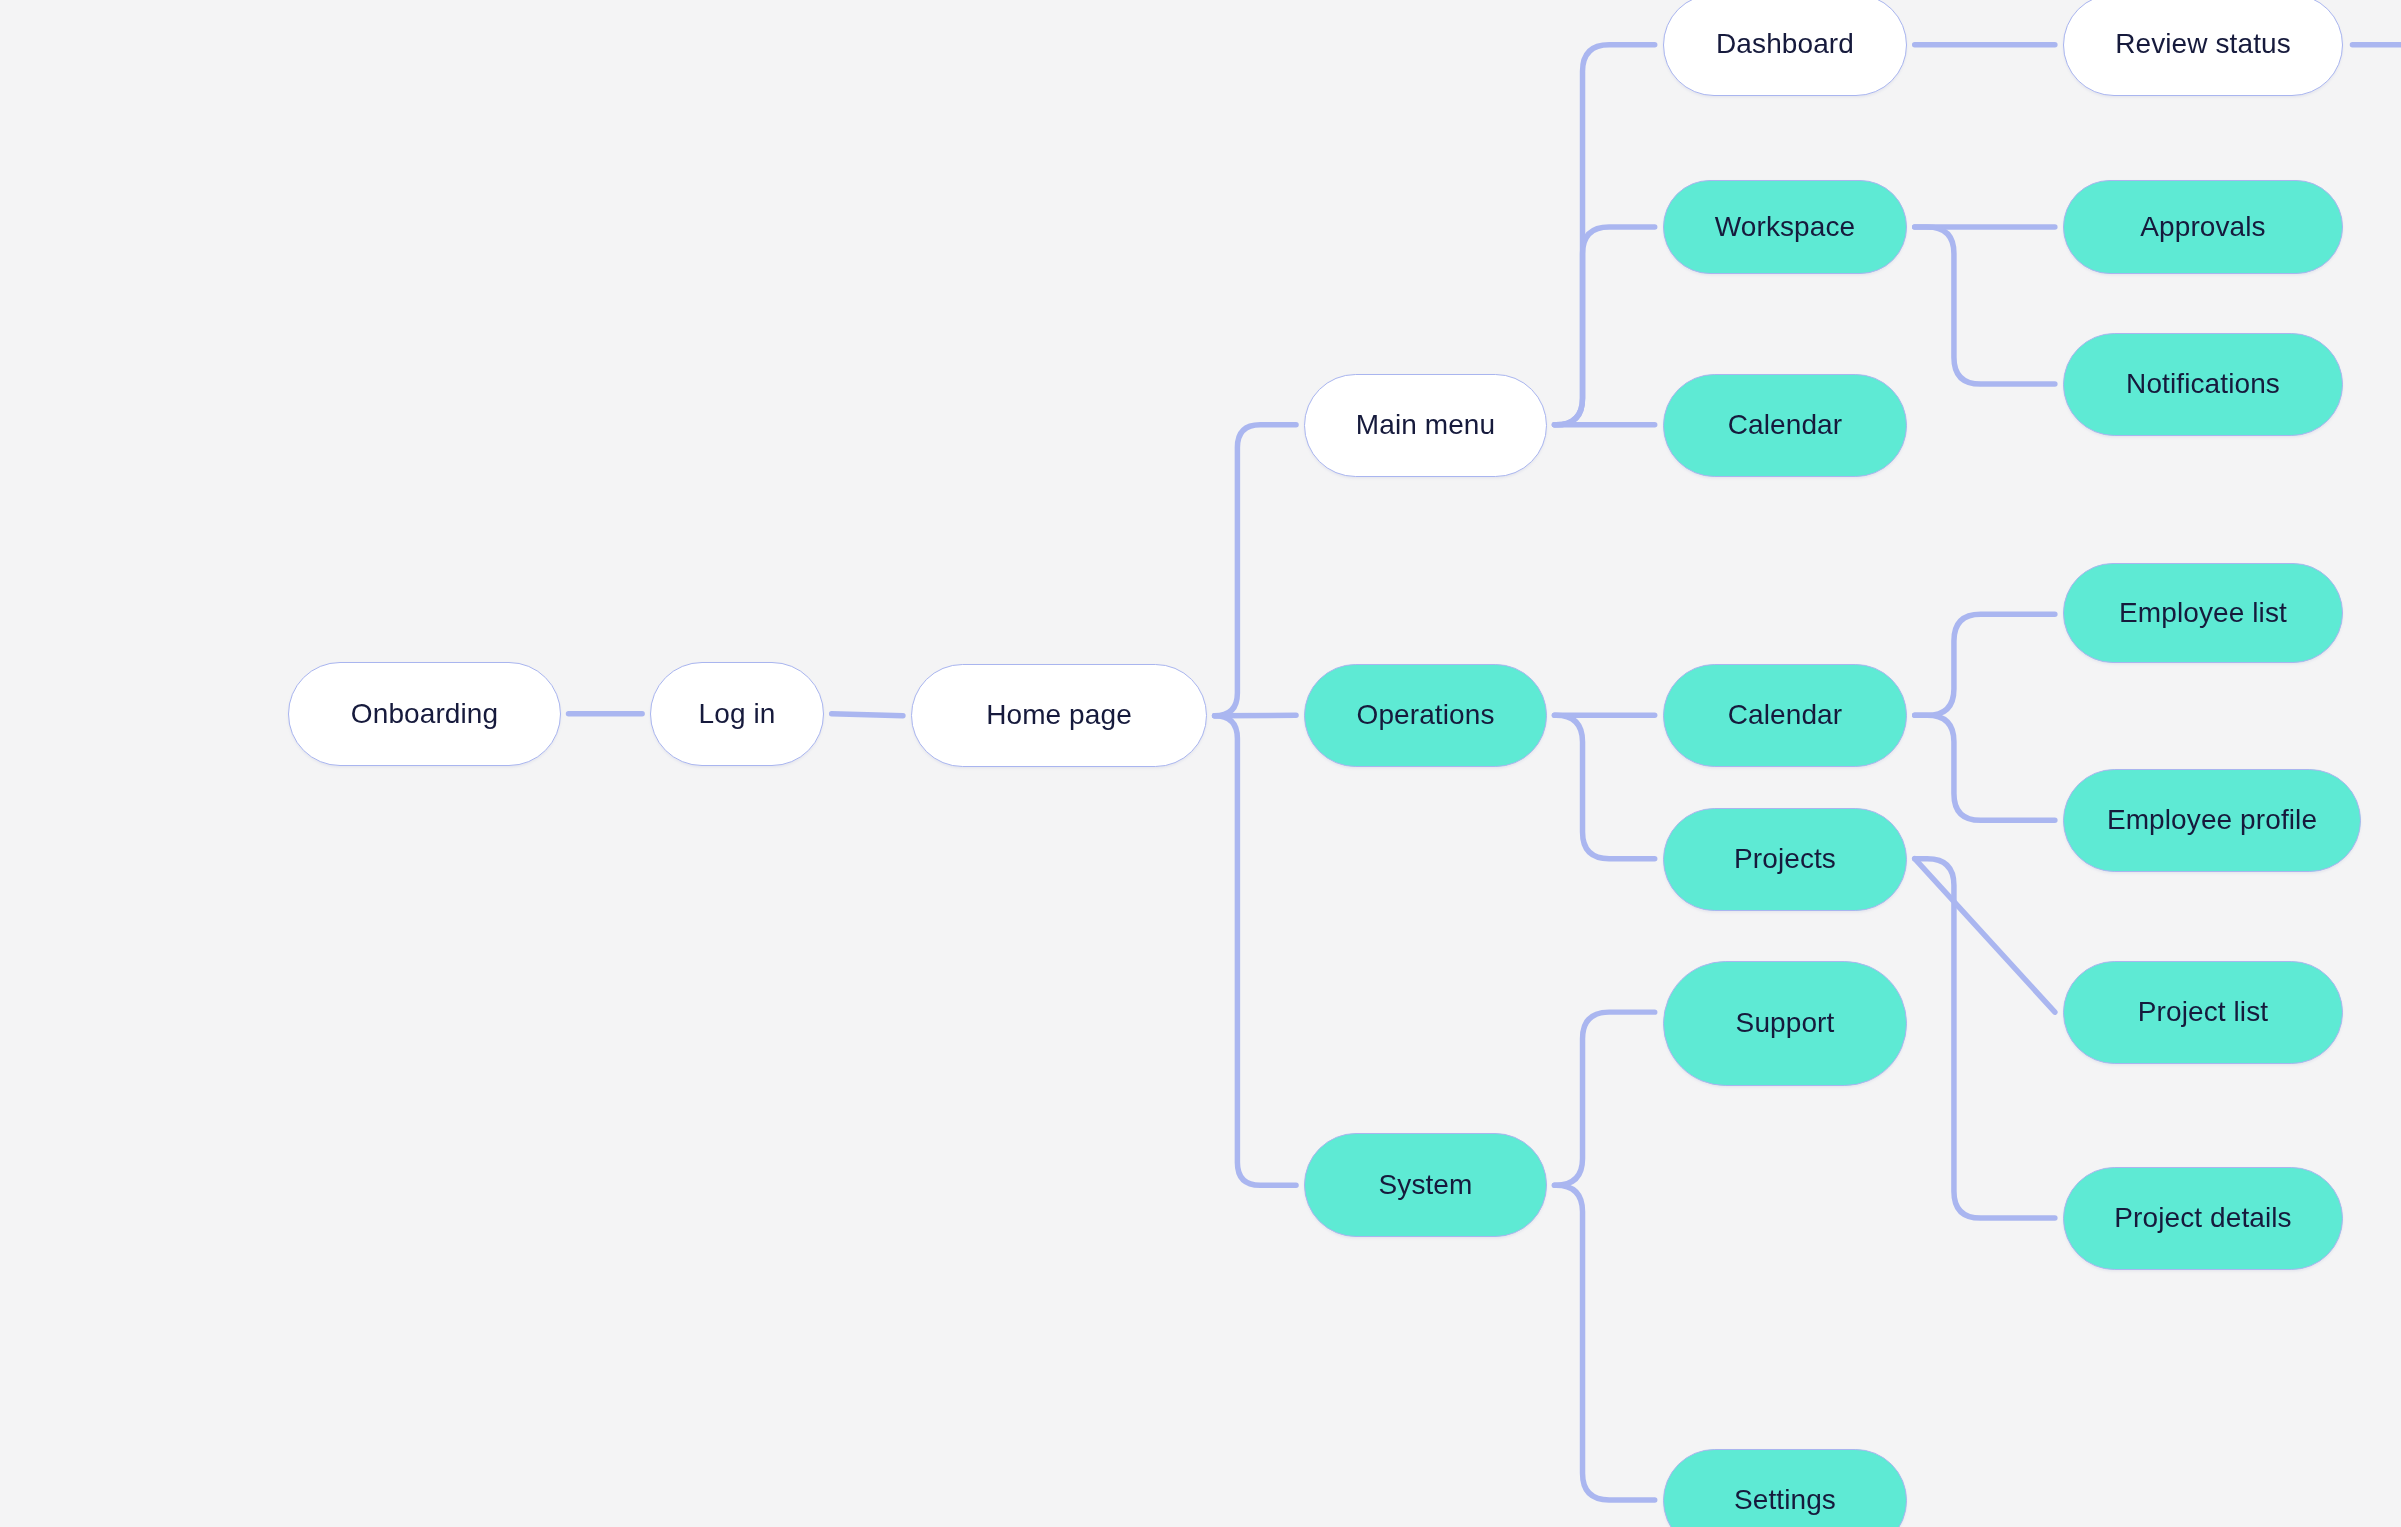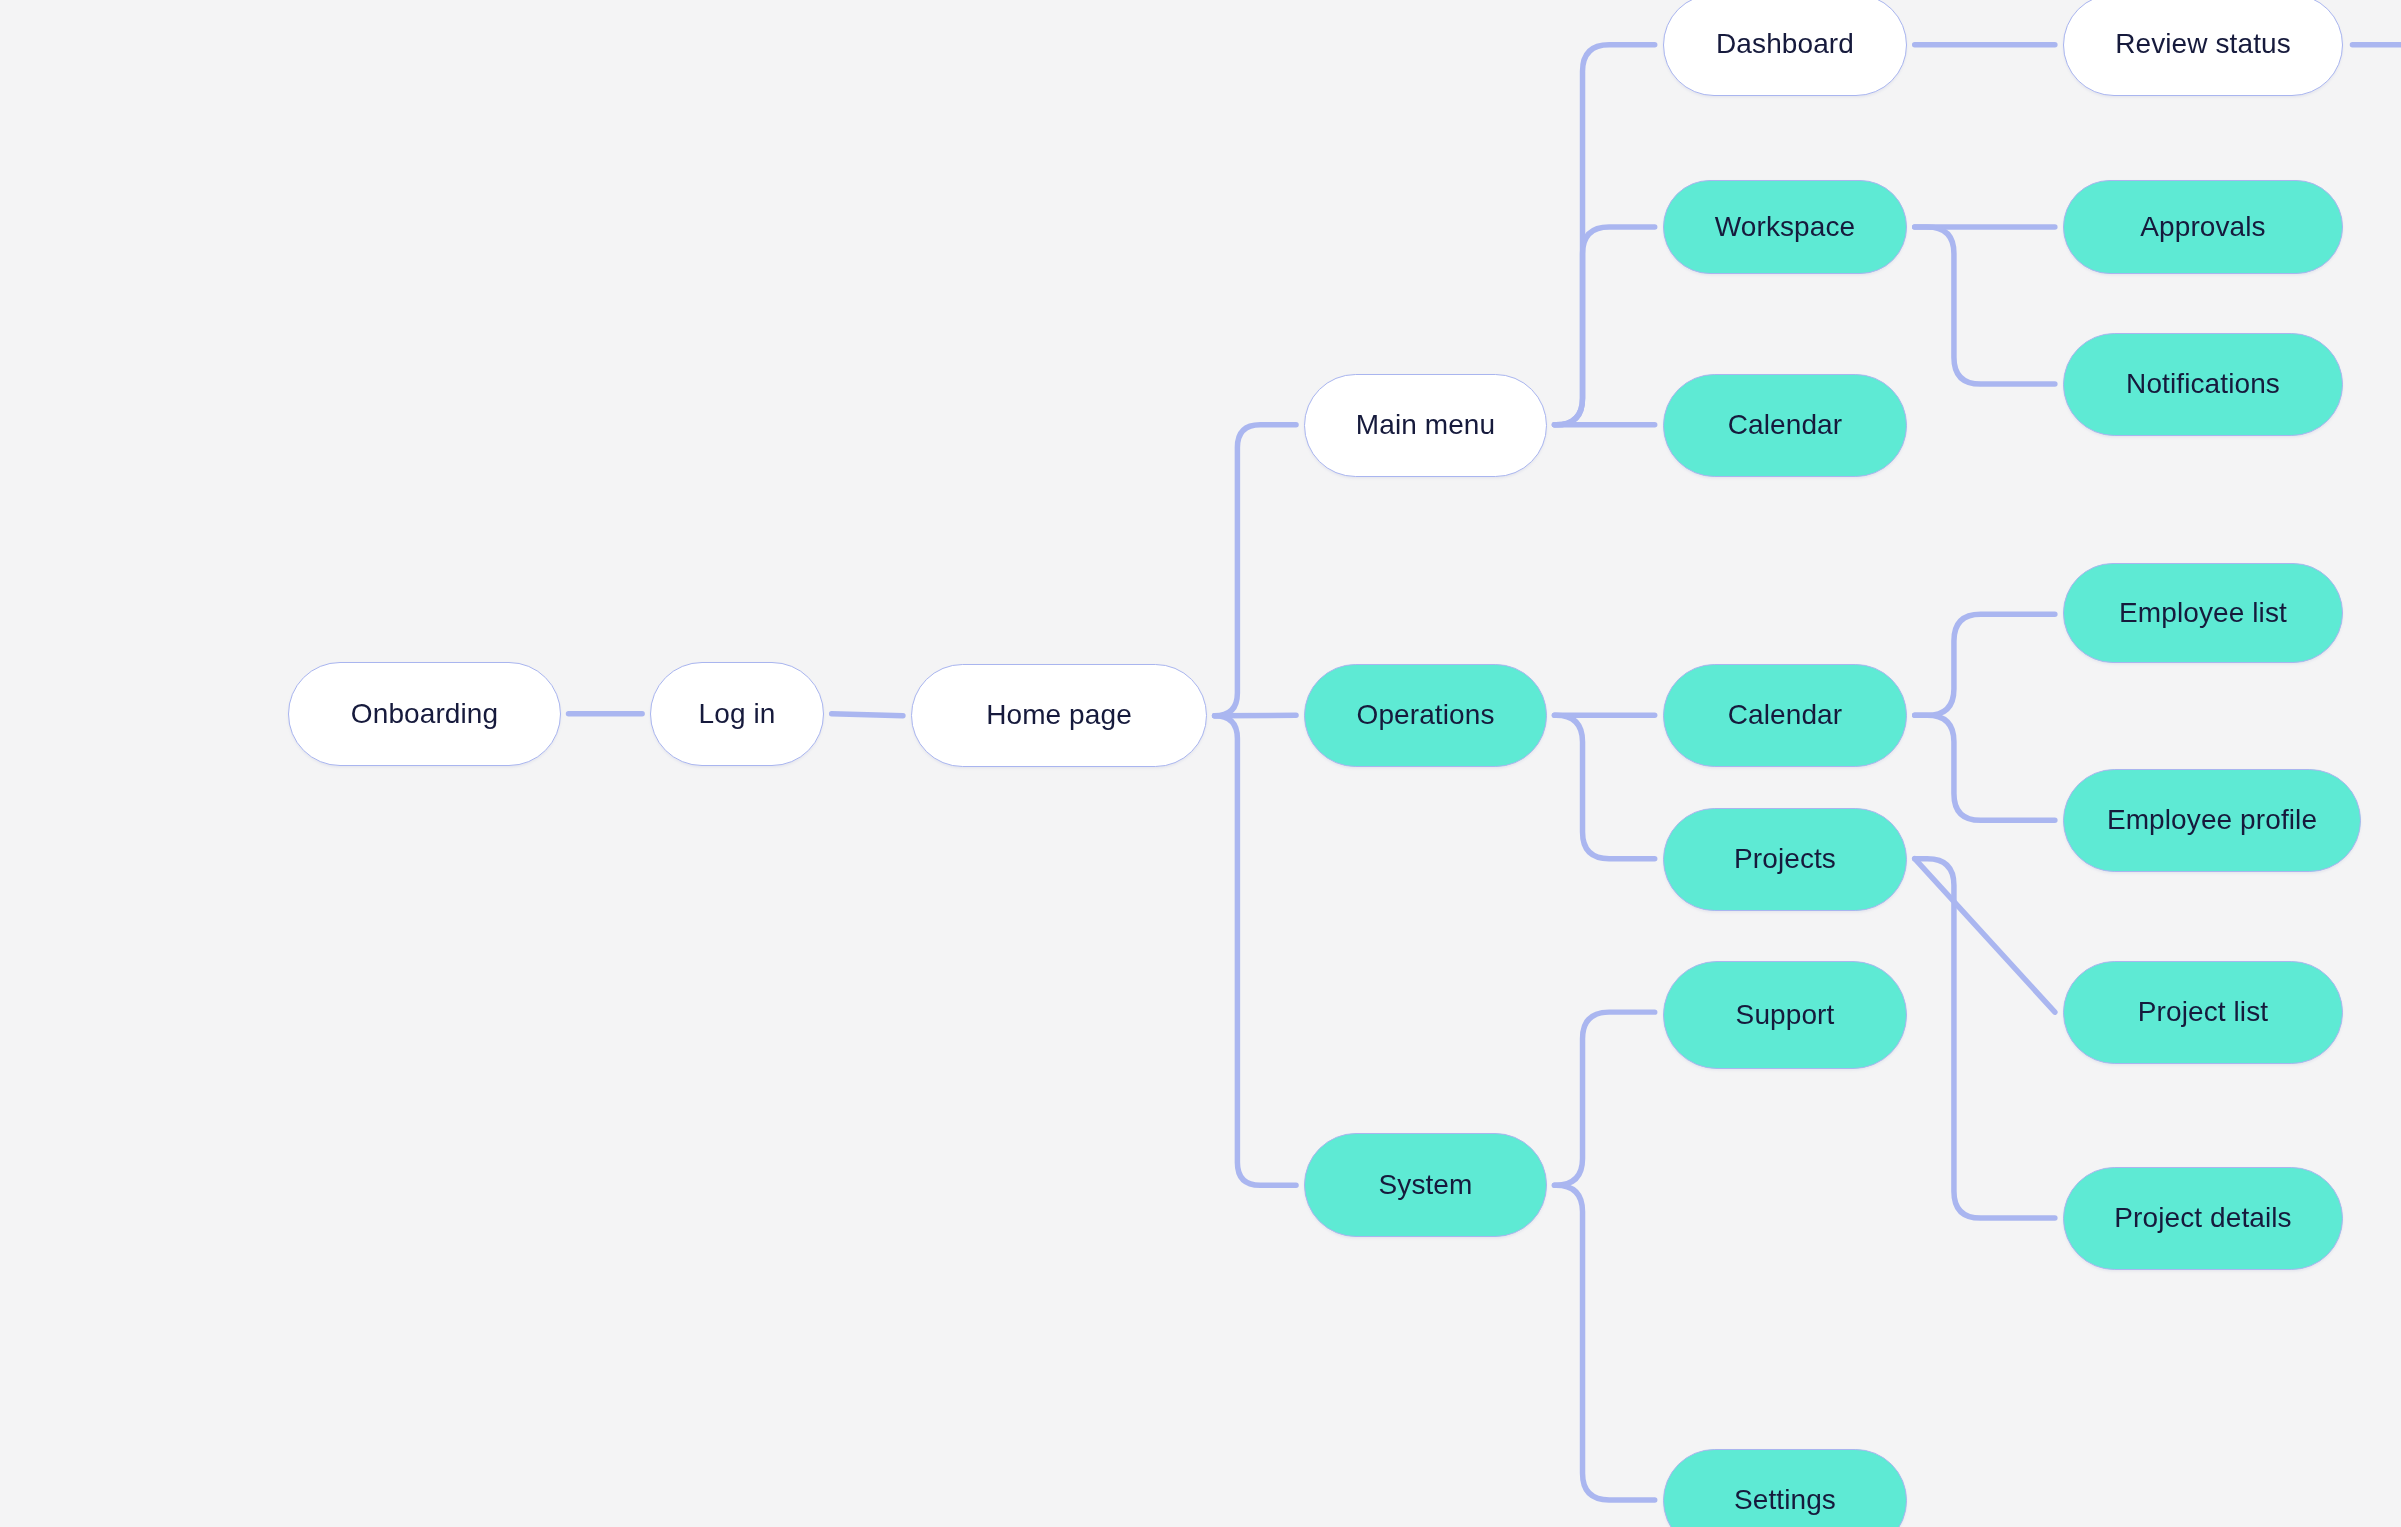--- a/index.html
+++ b/index.html
@@ -100,21 +100,21 @@
       </div>
       <div class="node tinted" style="left: 1663px; top: 374px; width: 244px; height: 103px; border-color: rgb(169, 181, 239); align-items: center;">
         <span class="node-label" style="color: rgb(22, 26, 60);">Calendar</span>
       </div>
       <div class="node tinted" style="left: 1663px; top: 664px; width: 244px; height: 103px; border-color: rgb(169, 181, 239);">
         <span class="node-label" style="color: rgb(22, 26, 60);">Calendar</span>
       </div>
       <div class="node tinted" style="left: 1663px; top: 808px; width: 244px; height: 103px; border-color: rgb(169, 181, 239);">
         <span class="node-label" style="color: rgb(22, 26, 60);">Projects</span>
       </div>
-      <div class="node tinted" style="left: 1663px; top: 961px; width: 244px; height: 108px; border-color: rgb(169, 181, 239);">
+      <div class="node tinted" style="left: 1663px; top: 961px; width: 244px; height: 125px; border-color: rgb(169, 181, 239);">
         <span class="node-label" style="color: rgb(22, 26, 60);">Support</span>
       </div>
       <div class="node tinted" style="left: 1663px; top: 1449px; width: 244px; height: 103px; border-color: rgb(169, 181, 239);">
         <span class="node-label" style="color: rgb(22, 26, 60);">Settings</span>
       </div>
       <div class="node" style="left: 2063px; top: -6.3px; width: 280px; height: 102px; border-color: rgb(169, 181, 239);">
         <span class="node-label" style="color: rgb(22, 26, 60);">Review status</span>
       </div>
       <div class="node tinted" style="left: 2063px; top: 180px; width: 280px; height: 94px; border-color: rgb(169, 181, 239);">
         <span class="node-label" style="color: rgb(22, 26, 60);">Approvals</span>

